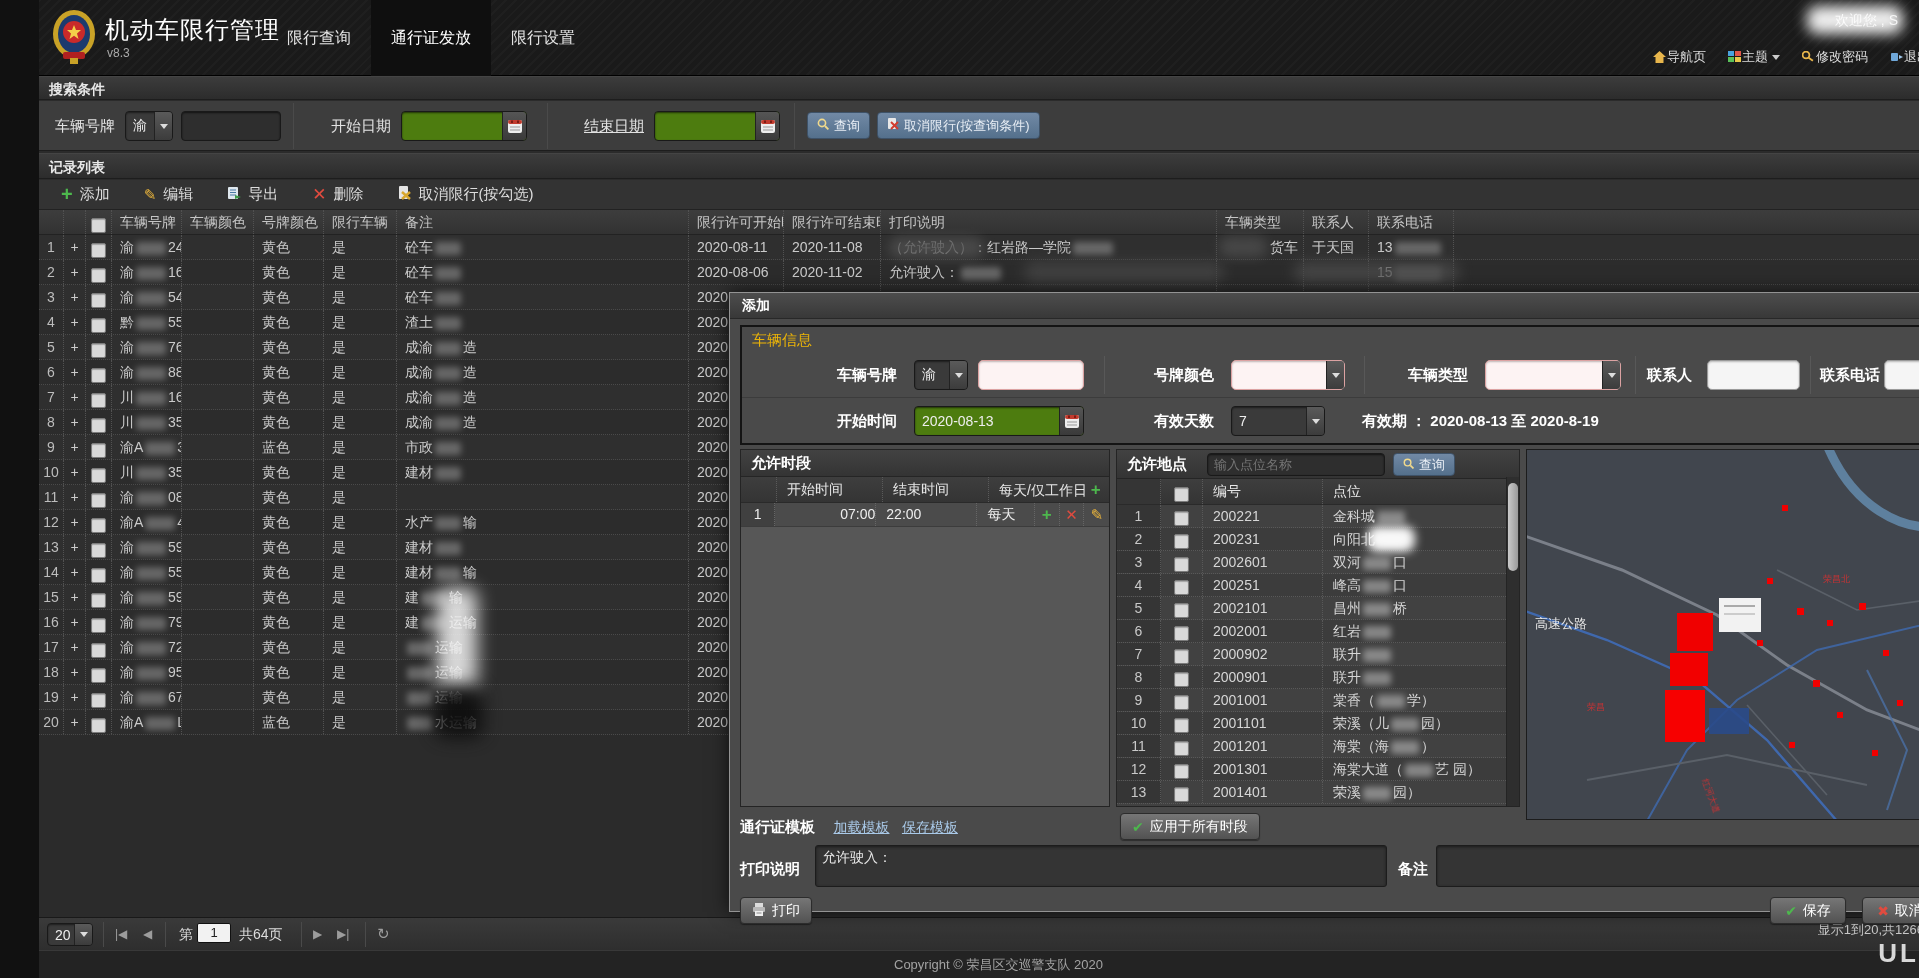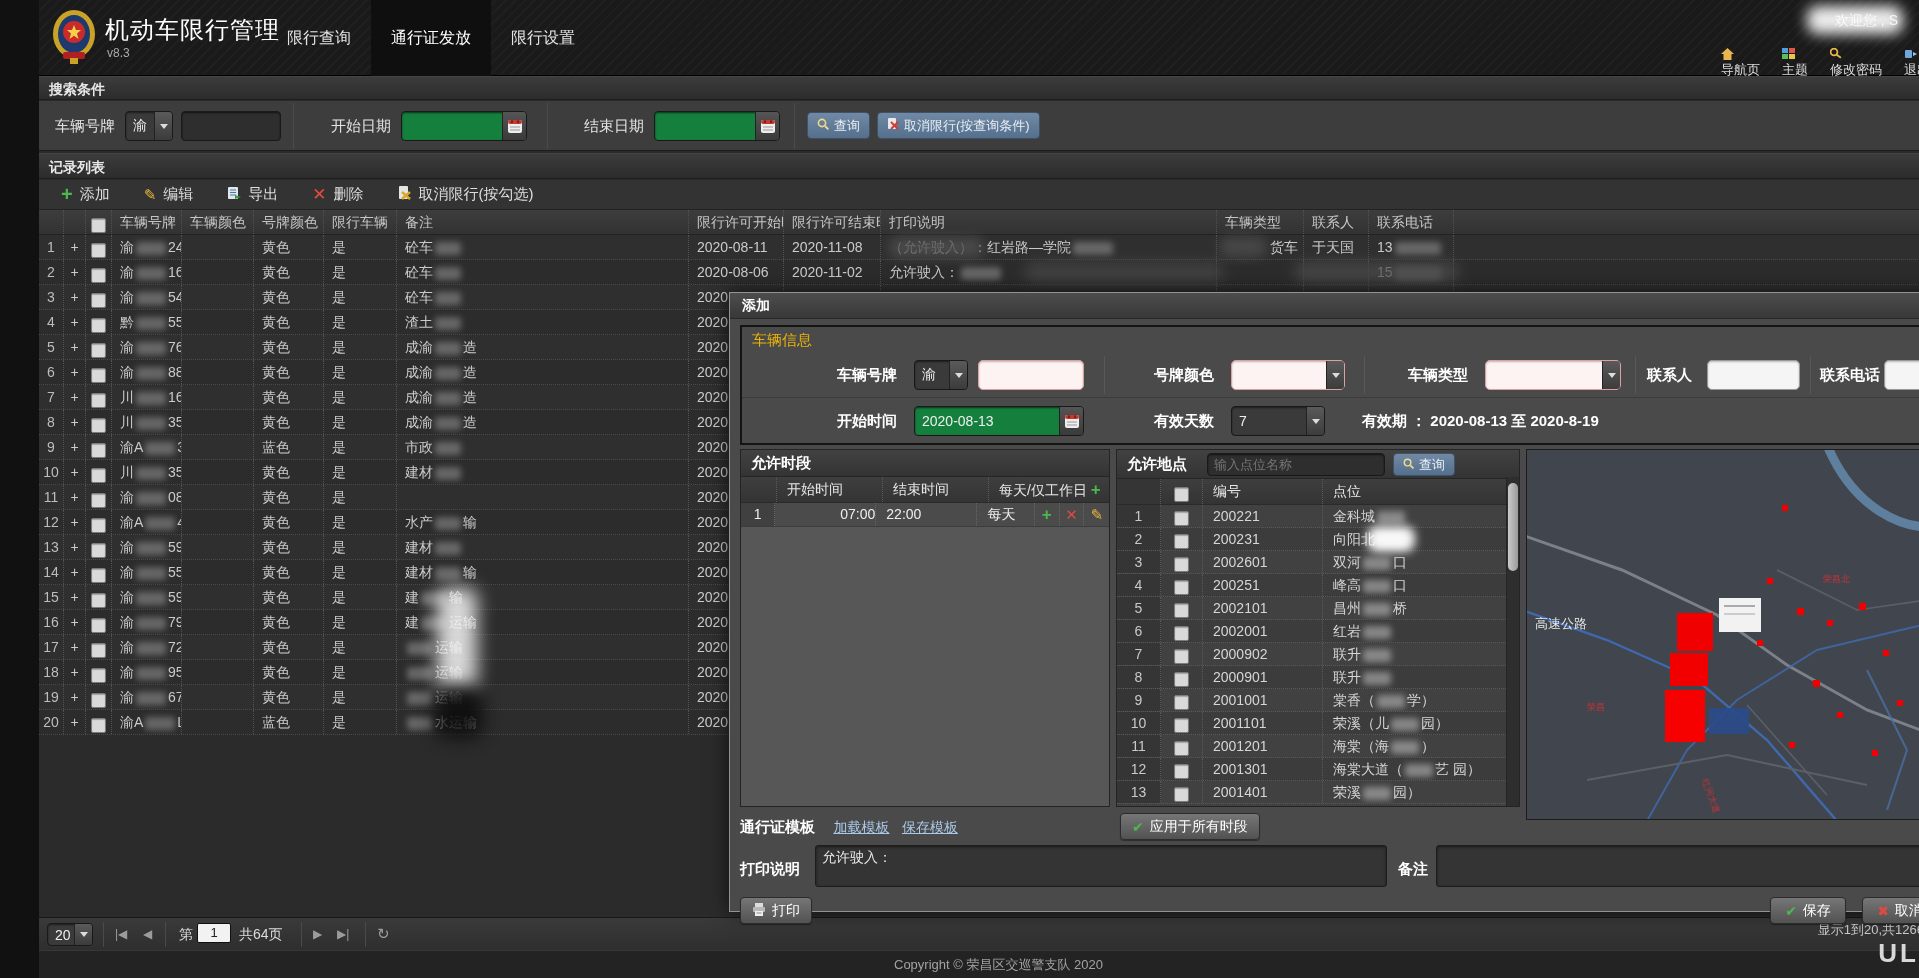--- a/index.html
+++ b/index.html
@@ -13,40 +13,40 @@
     background-image:repeating-linear-gradient(135deg, rgba(255,255,255,.025) 0 2px, transparent 2px 7px);
     border-bottom:1px solid #000; }
   .logo { position:absolute; left:12px; top:8px; width:46px; height:58px; }
   .app-title { position:absolute; left:66px; top:14px; color:#fff; font-size:24px; letter-spacing:1px; }
   .app-ver { position:absolute; left:68px; top:46px; color:#aaa; font-size:12px; }
   .nav { position:absolute; left:228px; top:0; height:76px; display:flex; }
   .tab { height:76px; display:flex; align-items:center; padding:0 20px; color:#e3e3e3; font-size:16px; cursor:pointer; }
   .tab.active { background:#0f0f0f; color:#fff; }
   .welcome { position:absolute; right:60px; top:12px; color:#ddd; font-size:14px; }
   .quick { position:absolute; right:28px; top:48px; display:flex; gap:22px; color:#ddd; font-size:13px; }
-  .ql { display:flex; gap:1px; cursor:pointer;flex-direction:column; }
+  .ql { display:flex; align-items:center; gap:1px; cursor:pointer; }
   .ql svg { display:block; }
   .caret-down { display:inline-block; width:0; height:0; border-left:4px solid transparent; border-right:4px solid transparent; border-top:5px solid #ccc; margin-left:3px; }
 
   
   .secbar { position:absolute; left:0; width:1919px; height:24px; line-height:24px;
     background:linear-gradient(#3c3c3c,#2c2c2c); border-bottom:1px solid #1d1d1d; border-top:1px solid #444;
     color:#e8e8e8; font-size:14px; font-weight:bold; padding-left:10px; }
   .collapse-ic { position:absolute; right:14px; top:4px; color:#bbb; font-size:13px; transform:rotate(90deg); cursor:pointer; }
 
   
   .search-row { position:absolute; left:0; top:101px; width:1919px; height:50px; background:#3d3d3d; border-bottom:1px solid #1d1d1d; }
   .search-row .lbl { position:absolute; top:0; height:50px; line-height:50px; color:#e2e2e2; font-size:15px; }
   .vsep { position:absolute; top:2px; height:46px; width:1px; background:#2e2e2e; border-right:1px solid #4a4a4a; }
   .inp-dark { background:#2e2e2e; border:1px solid #191919; border-radius:4px; height:30px; color:#eee; font-size:14px; padding:0 6px; box-shadow:inset 0 1px 2px rgba(0,0,0,.6); }
   .sel-dark { position:absolute; background:#3a3a3a; border:1px solid #191919; border-radius:4px; height:30px; color:#eee; font-size:14px; display:flex; align-items:center; box-shadow:inset 0 1px 2px rgba(0,0,0,.5); cursor:pointer; }
   .sel-dark .val { flex:1; padding-left:7px; }
   .sel-arrow { width:18px; height:100%; background:linear-gradient(#5a5a5a,#3c3c3c); border-left:1px solid #222; border-radius:0 3px 3px 0; display:flex; align-items:center; justify-content:center; }
   .sel-arrow:after { content:""; width:0; height:0; border-left:4px solid transparent; border-right:4px solid transparent; border-top:5px solid #ddd; }
-  .datebox { position:absolute; height:30px; background:#15803d; border:1px solid #191919; border-radius:4px; display:flex; box-shadow:inset 0 1px 2px rgba(0,0,0,.6); cursor:text; }
+  .datebox { position:absolute; height:30px; background:#4d7c0f; border:1px solid #191919; border-radius:4px; display:flex; box-shadow:inset 0 1px 2px rgba(0,0,0,.6); cursor:text; }
   .datebox .dval { flex:1; color:#eee; font-size:14px; line-height:28px; padding-left:7px; }
   .calbtn { width:24px; border-left:1px solid #222; background:linear-gradient(#555,#3a3a3a); border-radius:0 3px 3px 0; display:flex; align-items:center; justify-content:center; cursor:pointer; }
   .btn-blue { position:absolute; height:27px; background:linear-gradient(#71890f0,#56708c); background:linear-gradient(#7189a5,#54708c); border:1px solid #3e5268; border-radius:4px; color:#e8eef5; font-size:13px; display:flex; align-items:center; gap:5px; padding:0 9px; cursor:pointer; }
 
   
   .toolbar { position:absolute; left:0; top:180px; width:1919px; height:30px; background:#333; border-bottom:1px solid #222; display:flex; align-items:center; gap:34px; padding-left:22px; }
   .tbtn { display:flex; align-items:center; gap:7px; color:#ddd; font-size:15px; cursor:pointer; }
 
   
   .grid { position:absolute; left:0; top:210px; width:1919px; }
@@ -215,21 +215,21 @@
             <rect width="14" height="4" rx="2" fill="#c23b2e"></rect>
             <rect x="3" y="0.5" width="2" height="2.5" fill="#7a1d15"></rect>
             <rect x="9" y="0.5" width="2" height="2.5" fill="#7a1d15"></rect>
             <line x1="2" y1="7" x2="12" y2="7" stroke="#999" stroke-width="1"></line>
             <line x1="2" y1="10" x2="12" y2="10" stroke="#999" stroke-width="1"></line>
           </svg>
       </span>
     </div>
     <div class="vsep" style="left:508px;"></div>
 
-    <span class="lbl" style="left:545px;">结束日期</span>
+    <span class="lbl" style="left:545px;text-decoration:underline;">结束日期</span>
     <div class="datebox" style="left:615px; top:10px; width:126px;">
       <span class="dval"></span>
       <span class="calbtn">
         <svg width="14" height="13" viewBox="0 0 14 13">
             <rect width="14" height="13" rx="2" fill="#eee"></rect>
             <rect width="14" height="4" rx="2" fill="#c23b2e"></rect>
             <rect x="3" y="0.5" width="2" height="2.5" fill="#7a1d15"></rect>
             <rect x="9" y="0.5" width="2" height="2.5" fill="#7a1d15"></rect>
             <line x1="2" y1="7" x2="12" y2="7" stroke="#999" stroke-width="1"></line>
             <line x1="2" y1="10" x2="12" y2="10" stroke="#999" stroke-width="1"></line>

